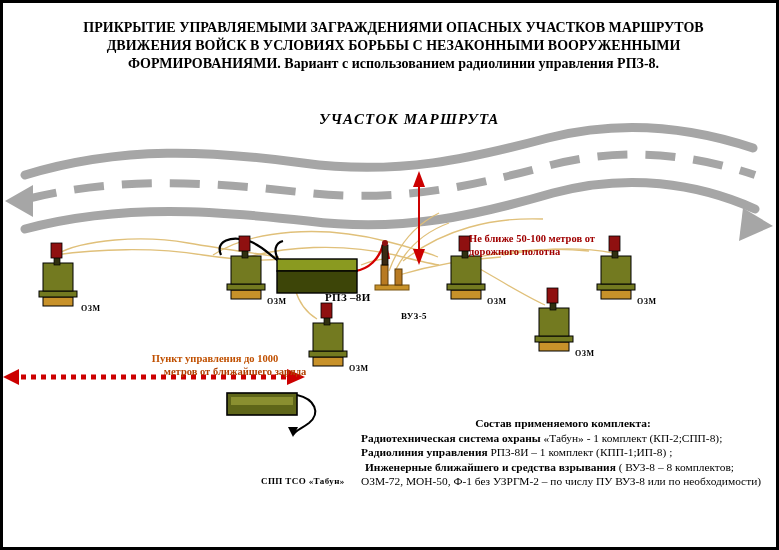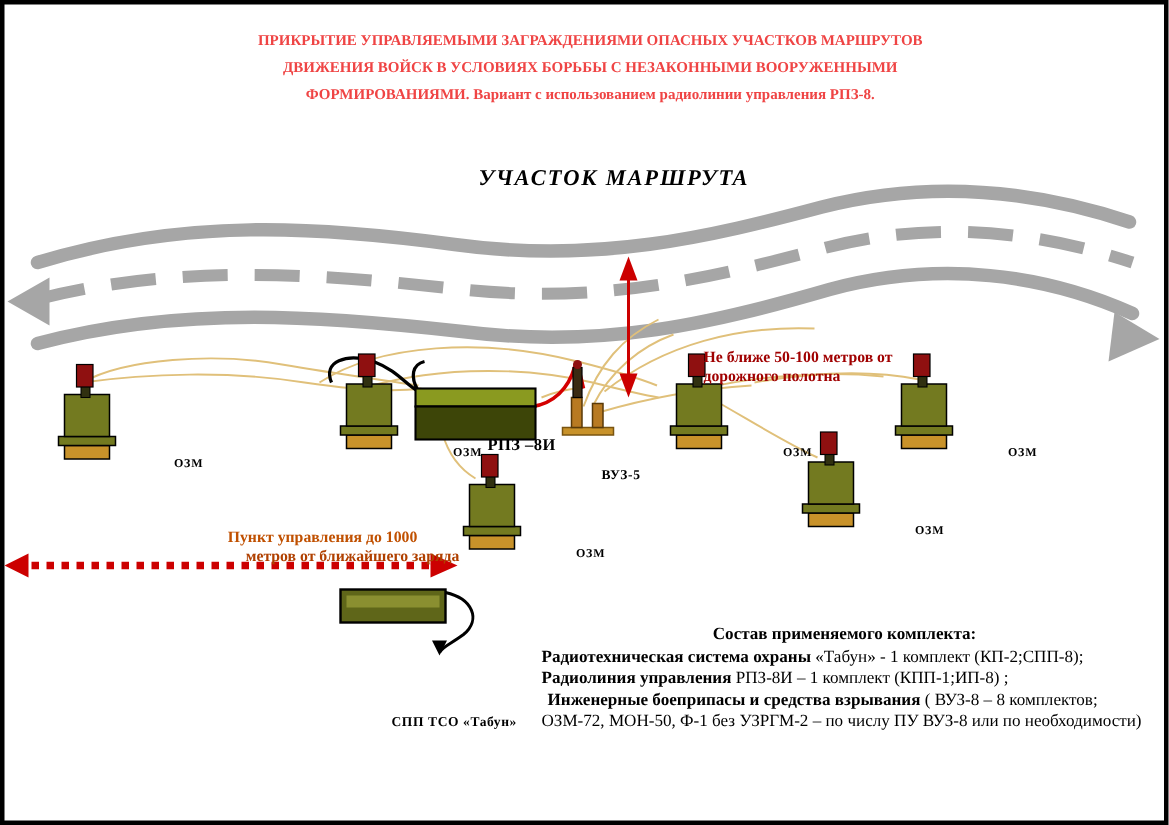--- a/index.html
+++ b/index.html
@@ -4,43 +4,43 @@
 <style>
   html,body{margin:0;padding:0;background:#ffffff;}
   body{width:779px;height:550px;overflow:hidden;
        font-family:"Liberation Serif","DejaVu Serif",serif;}
 
   #slide{position:relative;width:779px;height:550px;background:#fff;
          box-sizing:border-box;border:3px solid #000;}
 
   
   .title{position:absolute;left:58px;top:16px;width:665px;
-         text-align:center;font-weight:bold;font-size:10px;
-         line-height:18px;color:#ef4444;letter-spacing:0px;}
+         text-align:center;font-weight:bold;font-size:14px;
+         line-height:18px;color:#000000;letter-spacing:0px;}
 
   
   .route-label{position:absolute;left:316px;top:108px;
         font-style:italic;font-weight:bold;font-size:15px;
         letter-spacing:1.2px;color:#000;}
 
   
   #scene{position:absolute;left:0;top:0;width:773px;height:544px;}
 
   
   .warn-red{position:absolute;left:466px;top:229px;width:180px;
         color:#a00000;font-weight:bold;font-size:10.5px;
         line-height:13px;}
 
   .cp-label{position:absolute;left:112px;top:350px;width:200px;
         text-align:center;color:#c05000;font-weight:bold;font-size:10.5px;
         line-height:12.5px;}
   .cp-label .l2{color:#b04000;margin-left:40px;}
 
   .lbl{position:absolute;font-weight:bold;color:#000;}
-  .lbl-ozm{font-size:8px;letter-spacing:.5px;margin-left:35px;}
+  .lbl-ozm{font-size:8px;letter-spacing:.5px;}
   .lbl-rpz{font-size:11px;letter-spacing:.3px;}
   .lbl-vuz{font-size:9px;letter-spacing:.4px;}
   .lbl-spp{font-size:9px;letter-spacing:.4px;}
 
   
   .compo{position:absolute;left:358px;top:400px;width:404px;
          font-size:11.4px;line-height:14.6px;color:#000;}
   .compo .hdr{display:block;text-align:center;font-weight:bold;margin-top:13px;}
   .compo b{font-weight:bold;}
   .compo .ln{display:block;}
@@ -196,16 +196,16 @@
   <div class="lbl lbl-ozm" style="left:264px;top:294px;">ОЗМ</div>
   <div class="lbl lbl-ozm" style="left:346px;top:361px;">ОЗМ</div>
   <div class="lbl lbl-ozm" style="left:484px;top:294px;">ОЗМ</div>
   <div class="lbl lbl-ozm" style="left:572px;top:346px;">ОЗМ</div>
   <div class="lbl lbl-ozm" style="left:634px;top:294px;">ОЗМ</div>
 
   <div class="compo">
     <span class="hdr">Состав применяемого комплекта:</span>
     <span class="ln"><b>Радиотехническая система охраны</b><span> «Табун» - 1 комплект (КП-2;СПП-8);</span></span>
     <span class="ln"><b>Радиолиния управления</b><span> РПЗ-8И – 1 комплект (КПП-1;ИП-8) ;</span></span>
-    <span class="ln ind"><b> Инженерные боеприпасы и средства взрывания</b><span> ( ВУЗ-8 – 8 комплектов; ОЗМ-72, МОН-50, Ф-1 без УЗРГМ-2 – по числу ПУ ВУЗ-8 или по необходимости)</span></span>
+    <span class="ln ind"><b> Инженерные ближайшего и средства взрывания</b><span> ( ВУЗ-8 – 8 комплектов; ОЗМ-72, МОН-50, Ф-1 без УЗРГМ-2 – по числу ПУ ВУЗ-8 или по необходимости)</span></span>
   </div>
 
 </div>
 
 </body></html>

